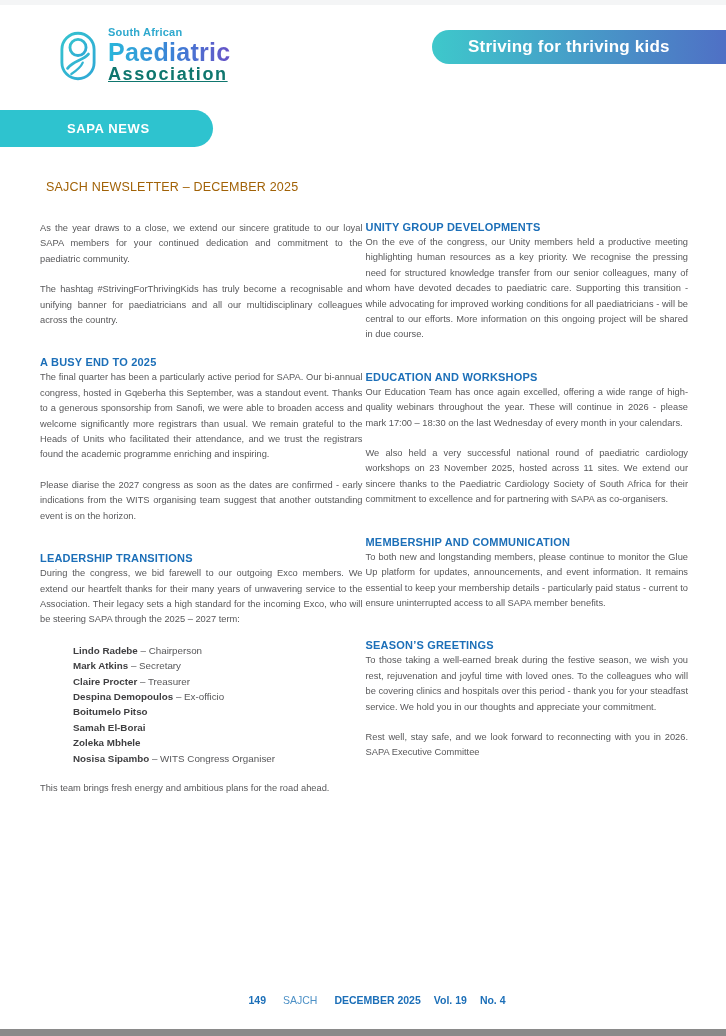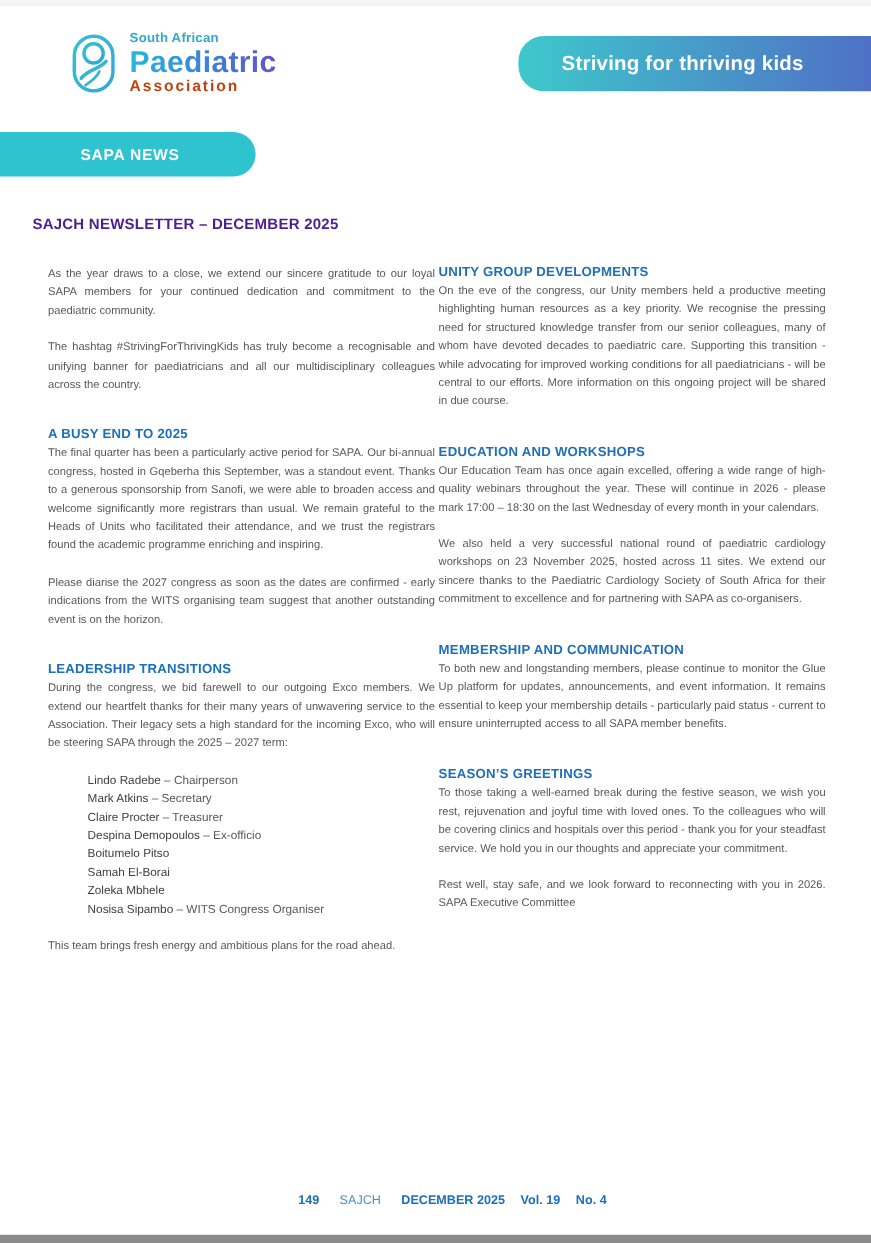--- a/index.html
+++ b/index.html
@@ -17,60 +17,60 @@
   .logo { position: absolute; top: 27px; left: 60px; display: flex; align-items: center; gap: 12px; }
   .logo-icon svg { display: block; }
   .logo-text { display: flex; flex-direction: column; line-height: 1.06; }
   .logo-top { font-size: 11px; font-weight: 700; color: #2FA9CE; letter-spacing: 0.2px; }
   .logo-name {
     font-size: 25px; font-weight: 700; letter-spacing: 0.3px;
     background: linear-gradient(90deg, #29B7DB 0%, #3D7FD6 55%, #6852C6 100%);
     -webkit-background-clip: text; background-clip: text;
     -webkit-text-fill-color: transparent; color: #3D7FD6;
   }
-  .logo-bottom { font-size: 13px; font-weight: 700; color: #c2410c; letter-spacing: 1.6px; }
+  .logo-bottom { font-size: 18px; font-weight: 700; color: #0f766e; letter-spacing: 1.6px; text-decoration: underline; }
 
   .tagline-banner {
-    position: absolute; top: 30px; right: 0; width: 294px; height: 46px;
+    position: absolute; top: 30px; right: 0; width: 294px; height: 34px;
     border-radius: 21px 0 0 21px;
     background: linear-gradient(90deg, #3EC8CB 0%, #4F70C5 100%);
     display: flex; align-items: center; padding-left: 36px;
     color: #ffffff; font-size: 17px; font-weight: 700; letter-spacing: 0.2px;
   }
 
   .news-banner {
     position: absolute; top: 110px; left: 0; width: 213px; height: 37px;
     border-radius: 0 19px 19px 0;
     background: #2EC3CF;
     display: flex; align-items: center; padding-left: 67px;
     color: #ffffff; font-size: 13px; font-weight: 700; letter-spacing: 0.6px;
   }
 
   .page-title {
-    position: absolute; top: 180px; left: 27px;
-    color: #4c1d95; font-size: 12.5px; font-weight: 700; letter-spacing: 0.2px;
+    position: absolute; top: 180px; left: 46px;
+    color: #a16207; font-size: 12.5px; font-weight: 400; letter-spacing: 0.2px;
   }
 
   .columns {
     position: absolute; top: 221px; left: 40px; right: 38px;
     display: flex; gap: 3px;
   }
   .col { flex: 1; min-width: 0; }
   .col p {
     font-size: 9.3px; line-height: 15.4px; text-align: justify;
     color: #58585A; margin: 0 0 15px;
   }
   .section-h {
     color: #1C6FB8; font-size: 11px; font-weight: 700; letter-spacing: 0.2px;
     margin: 28px 0 2px;
   }
   .col > .section-h:first-child { margin-top: 0; }
   .exco-list { margin: 0 0 15px; }
   .exco-row { font-size: 9.8px; line-height: 15.4px; }
-  .exco-name { font-weight: 400; color: #3F3F41; padding-left: 33px; }
+  .exco-name { font-weight: 700; color: #3F3F41; padding-left: 33px; }
   .exco-role { color: #58585A; }
 
   .footer {
     position: absolute; top: 994px; left: 0; width: 100%;
     display: flex; justify-content: center; align-items: baseline; gap: 17px;
     font-size: 10.5px; color: #1C6FB8; padding-left: 28px;
   }
   .footer .pg { font-weight: 700; }
   .footer .journal { font-weight: 400; color: #4C90C6; }
   .footer .issue { font-weight: 700; display: flex; gap: 13px; align-items: center; }

